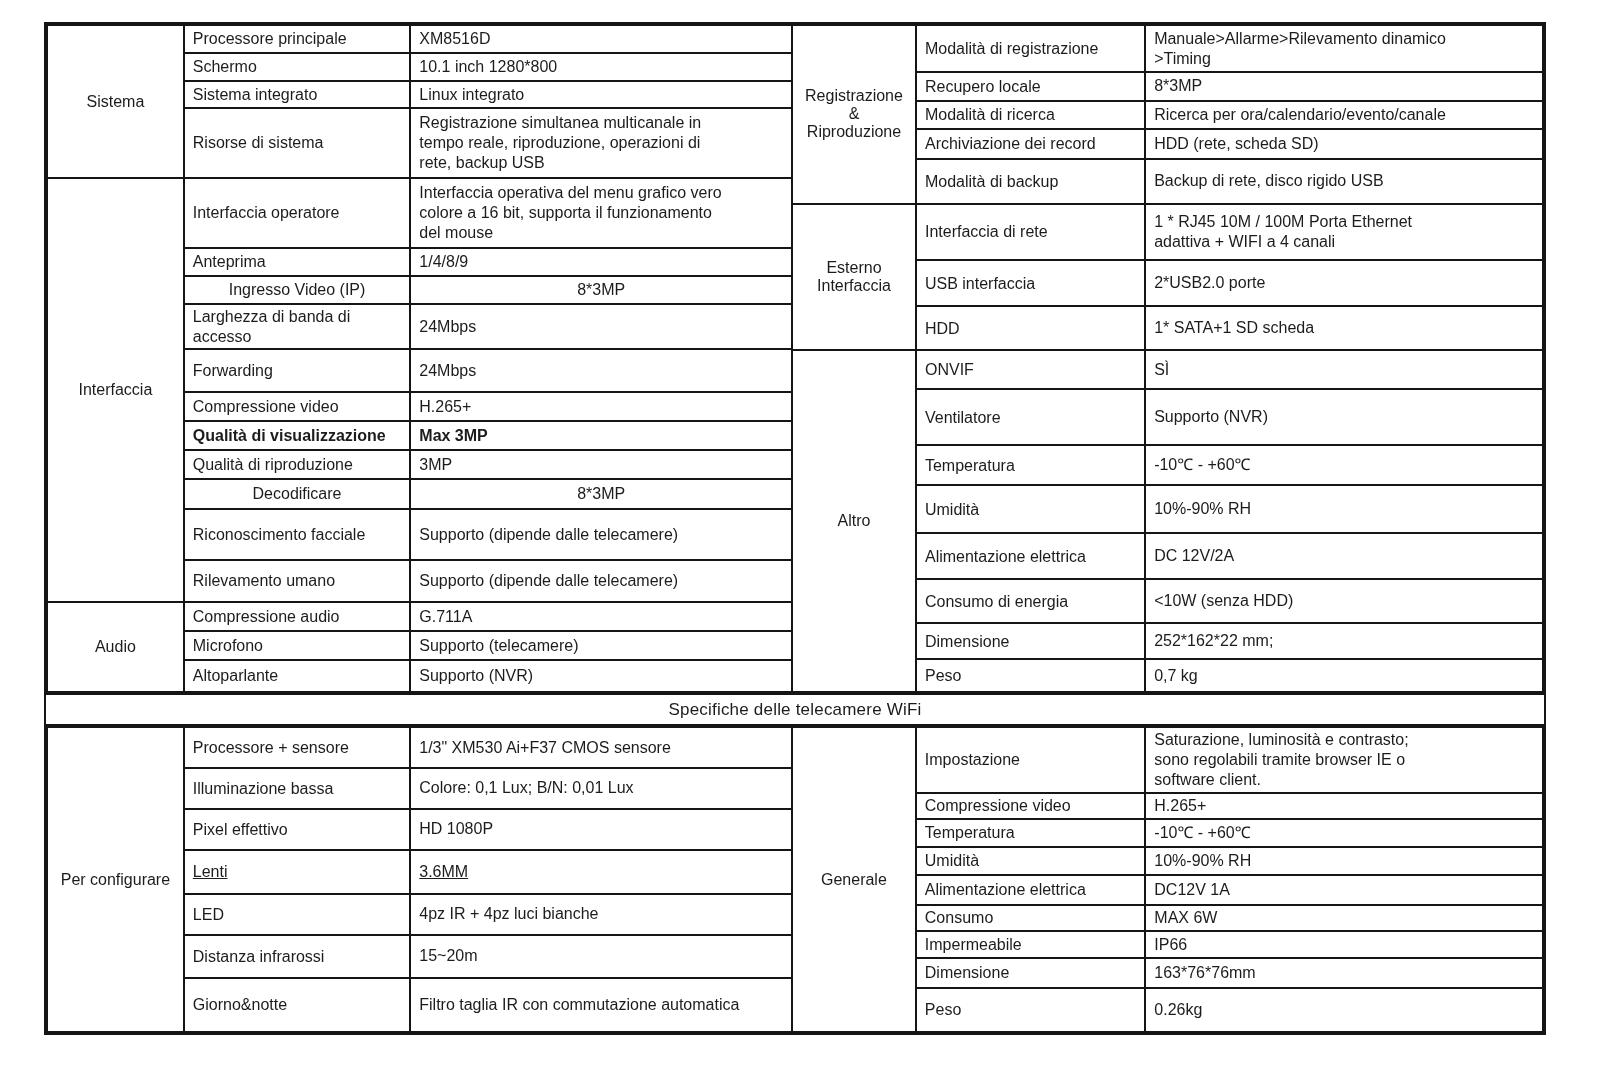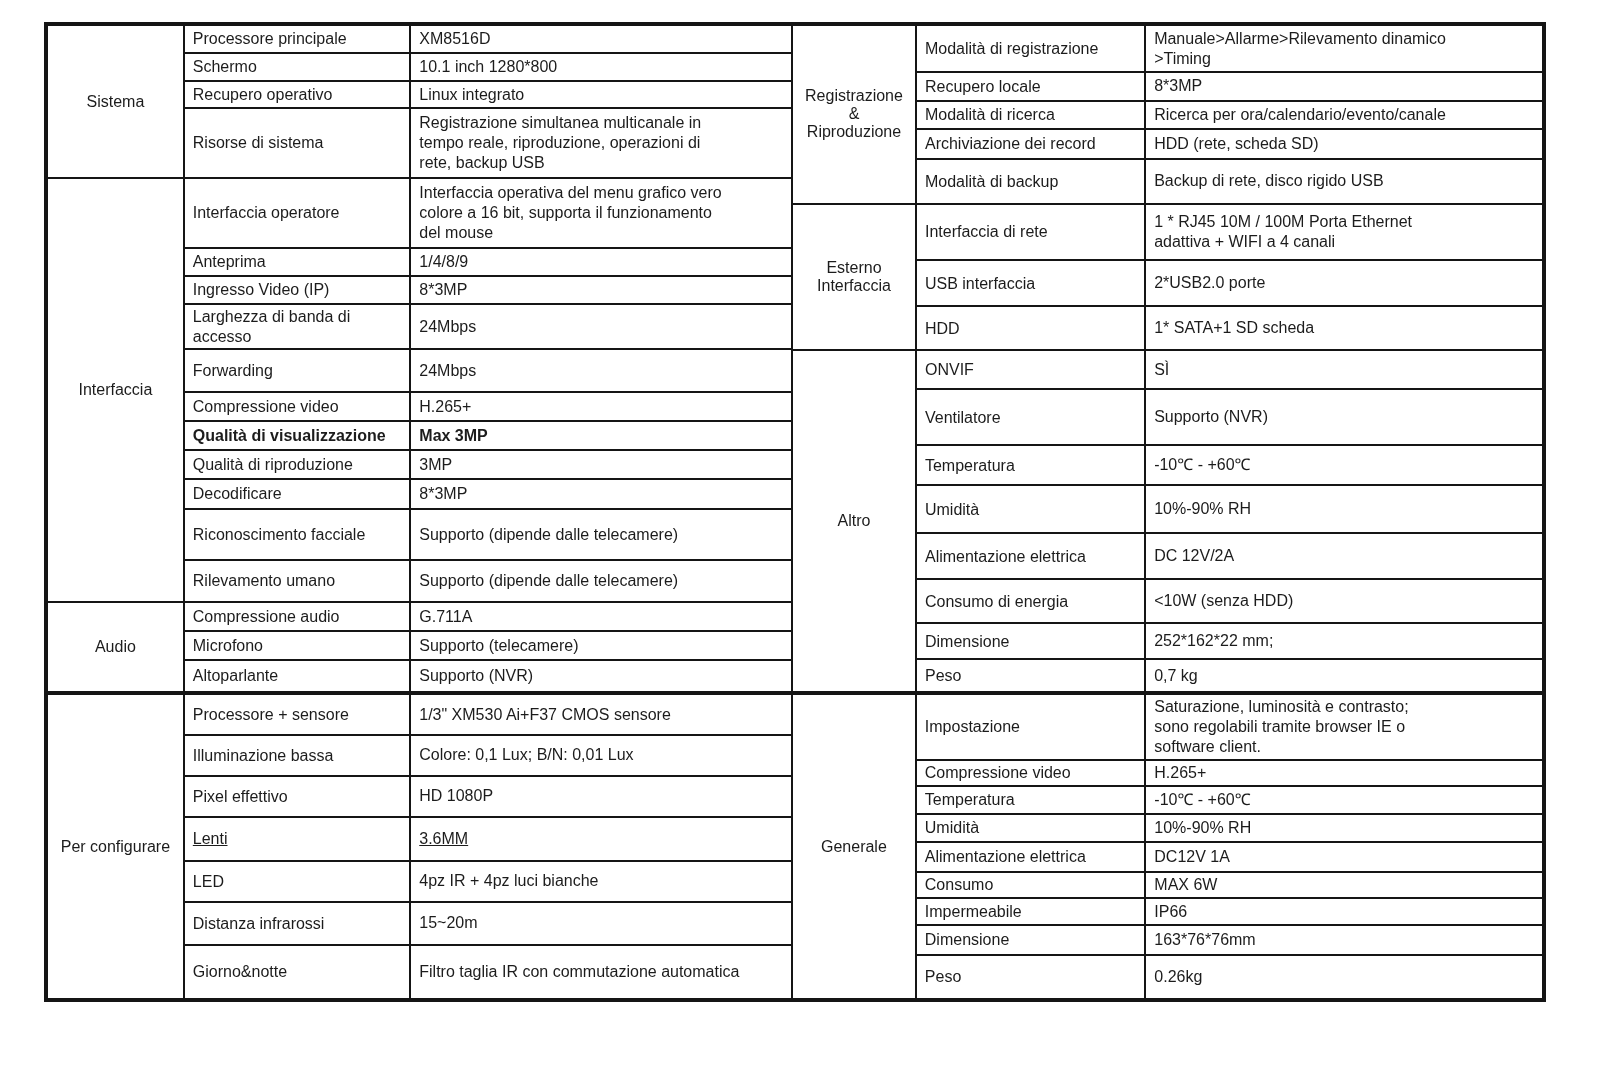--- a/index.html
+++ b/index.html
@@ -81,41 +81,41 @@
             <tr style="height: 28px;">
               <td class="group-cell" rowspan="4">Sistema</td>
               <td class="label-cell">Processore principale</td>
               <td class="value-cell">XM8516D</td>
             </tr>
             <tr style="height: 28px;">
               <td class="label-cell">Schermo</td>
               <td class="value-cell">10.1 inch  1280*800</td>
             </tr>
             <tr style="height: 27px;">
-              <td class="label-cell">Recupero operativo</td>
+              <td class="label-cell">Sistema integrato</td>
               <td class="value-cell">Linux integrato</td>
             </tr>
             <tr style="height: 70px;">
               <td class="label-cell">Risorse di sistema</td>
               <td class="value-cell">Registrazione simultanea multicanale in
 tempo reale, riproduzione, operazioni di
 rete, backup USB</td>
             </tr>
             <tr style="height: 70px;">
               <td class="group-cell" rowspan="11">Interfaccia</td>
               <td class="label-cell">Interfaccia operatore</td>
               <td class="value-cell">Interfaccia operativa del menu grafico vero
 colore a 16 bit, supporta il funzionamento
 del mouse</td>
             </tr>
             <tr style="height: 28px;">
               <td class="label-cell">Anteprima</td>
               <td class="value-cell">1/4/8/9</td>
             </tr>
-            <tr style="height: 28px;">
+            <tr style="height: 28px; text-align: center;">
               <td class="label-cell">Ingresso Video  (IP)</td>
               <td class="value-cell">8*3MP</td>
             </tr>
             <tr style="height: 42px;">
               <td class="label-cell">Larghezza di banda di accesso</td>
               <td class="value-cell">24Mbps</td>
             </tr>
             <tr style="height: 43px;">
               <td class="label-cell">Forwarding</td>
               <td class="value-cell">24Mbps</td>
@@ -125,21 +125,21 @@
               <td class="value-cell">H.265+</td>
             </tr>
             <tr style="height: 29px; font-weight: bold;">
               <td class="label-cell">Qualità di visualizzazione</td>
               <td class="value-cell">Max 3MP</td>
             </tr>
             <tr style="height: 29px;">
               <td class="label-cell">Qualità di riproduzione</td>
               <td class="value-cell">3MP</td>
             </tr>
-            <tr style="height: 30px;">
+            <tr style="height: 30px; text-align: center;">
               <td class="label-cell">Decodificare</td>
               <td class="value-cell">8*3MP</td>
             </tr>
             <tr style="height: 51px;">
               <td class="label-cell">Riconoscimento facciale</td>
               <td class="value-cell">Supporto (dipende dalle telecamere)</td>
             </tr>
             <tr style="height: 42px;">
               <td class="label-cell">Rilevamento umano</td>
               <td class="value-cell">Supporto (dipende dalle telecamere)</td>
@@ -235,20 +235,21 @@
               <td class="value-cell">252*162*22 mm;</td>
             </tr>
             <tr style="height: 32px;">
               <td class="label-cell">Peso</td>
               <td class="value-cell">0,7 kg</td>
             </tr>
           </tbody>
         </table>
     </div>
 
+    <div class="title-bar title-cam">Specifiche delle telecamere WiFi</div>
 
     <div class="split">
       <table class="spec left-half">
           <colgroup>
             <col style="width: 137px;">
             <col style="width: 227px;">
             <col style="width: 383px;">
           </colgroup>
           <tbody>
             <tr style="height: 40px;">

